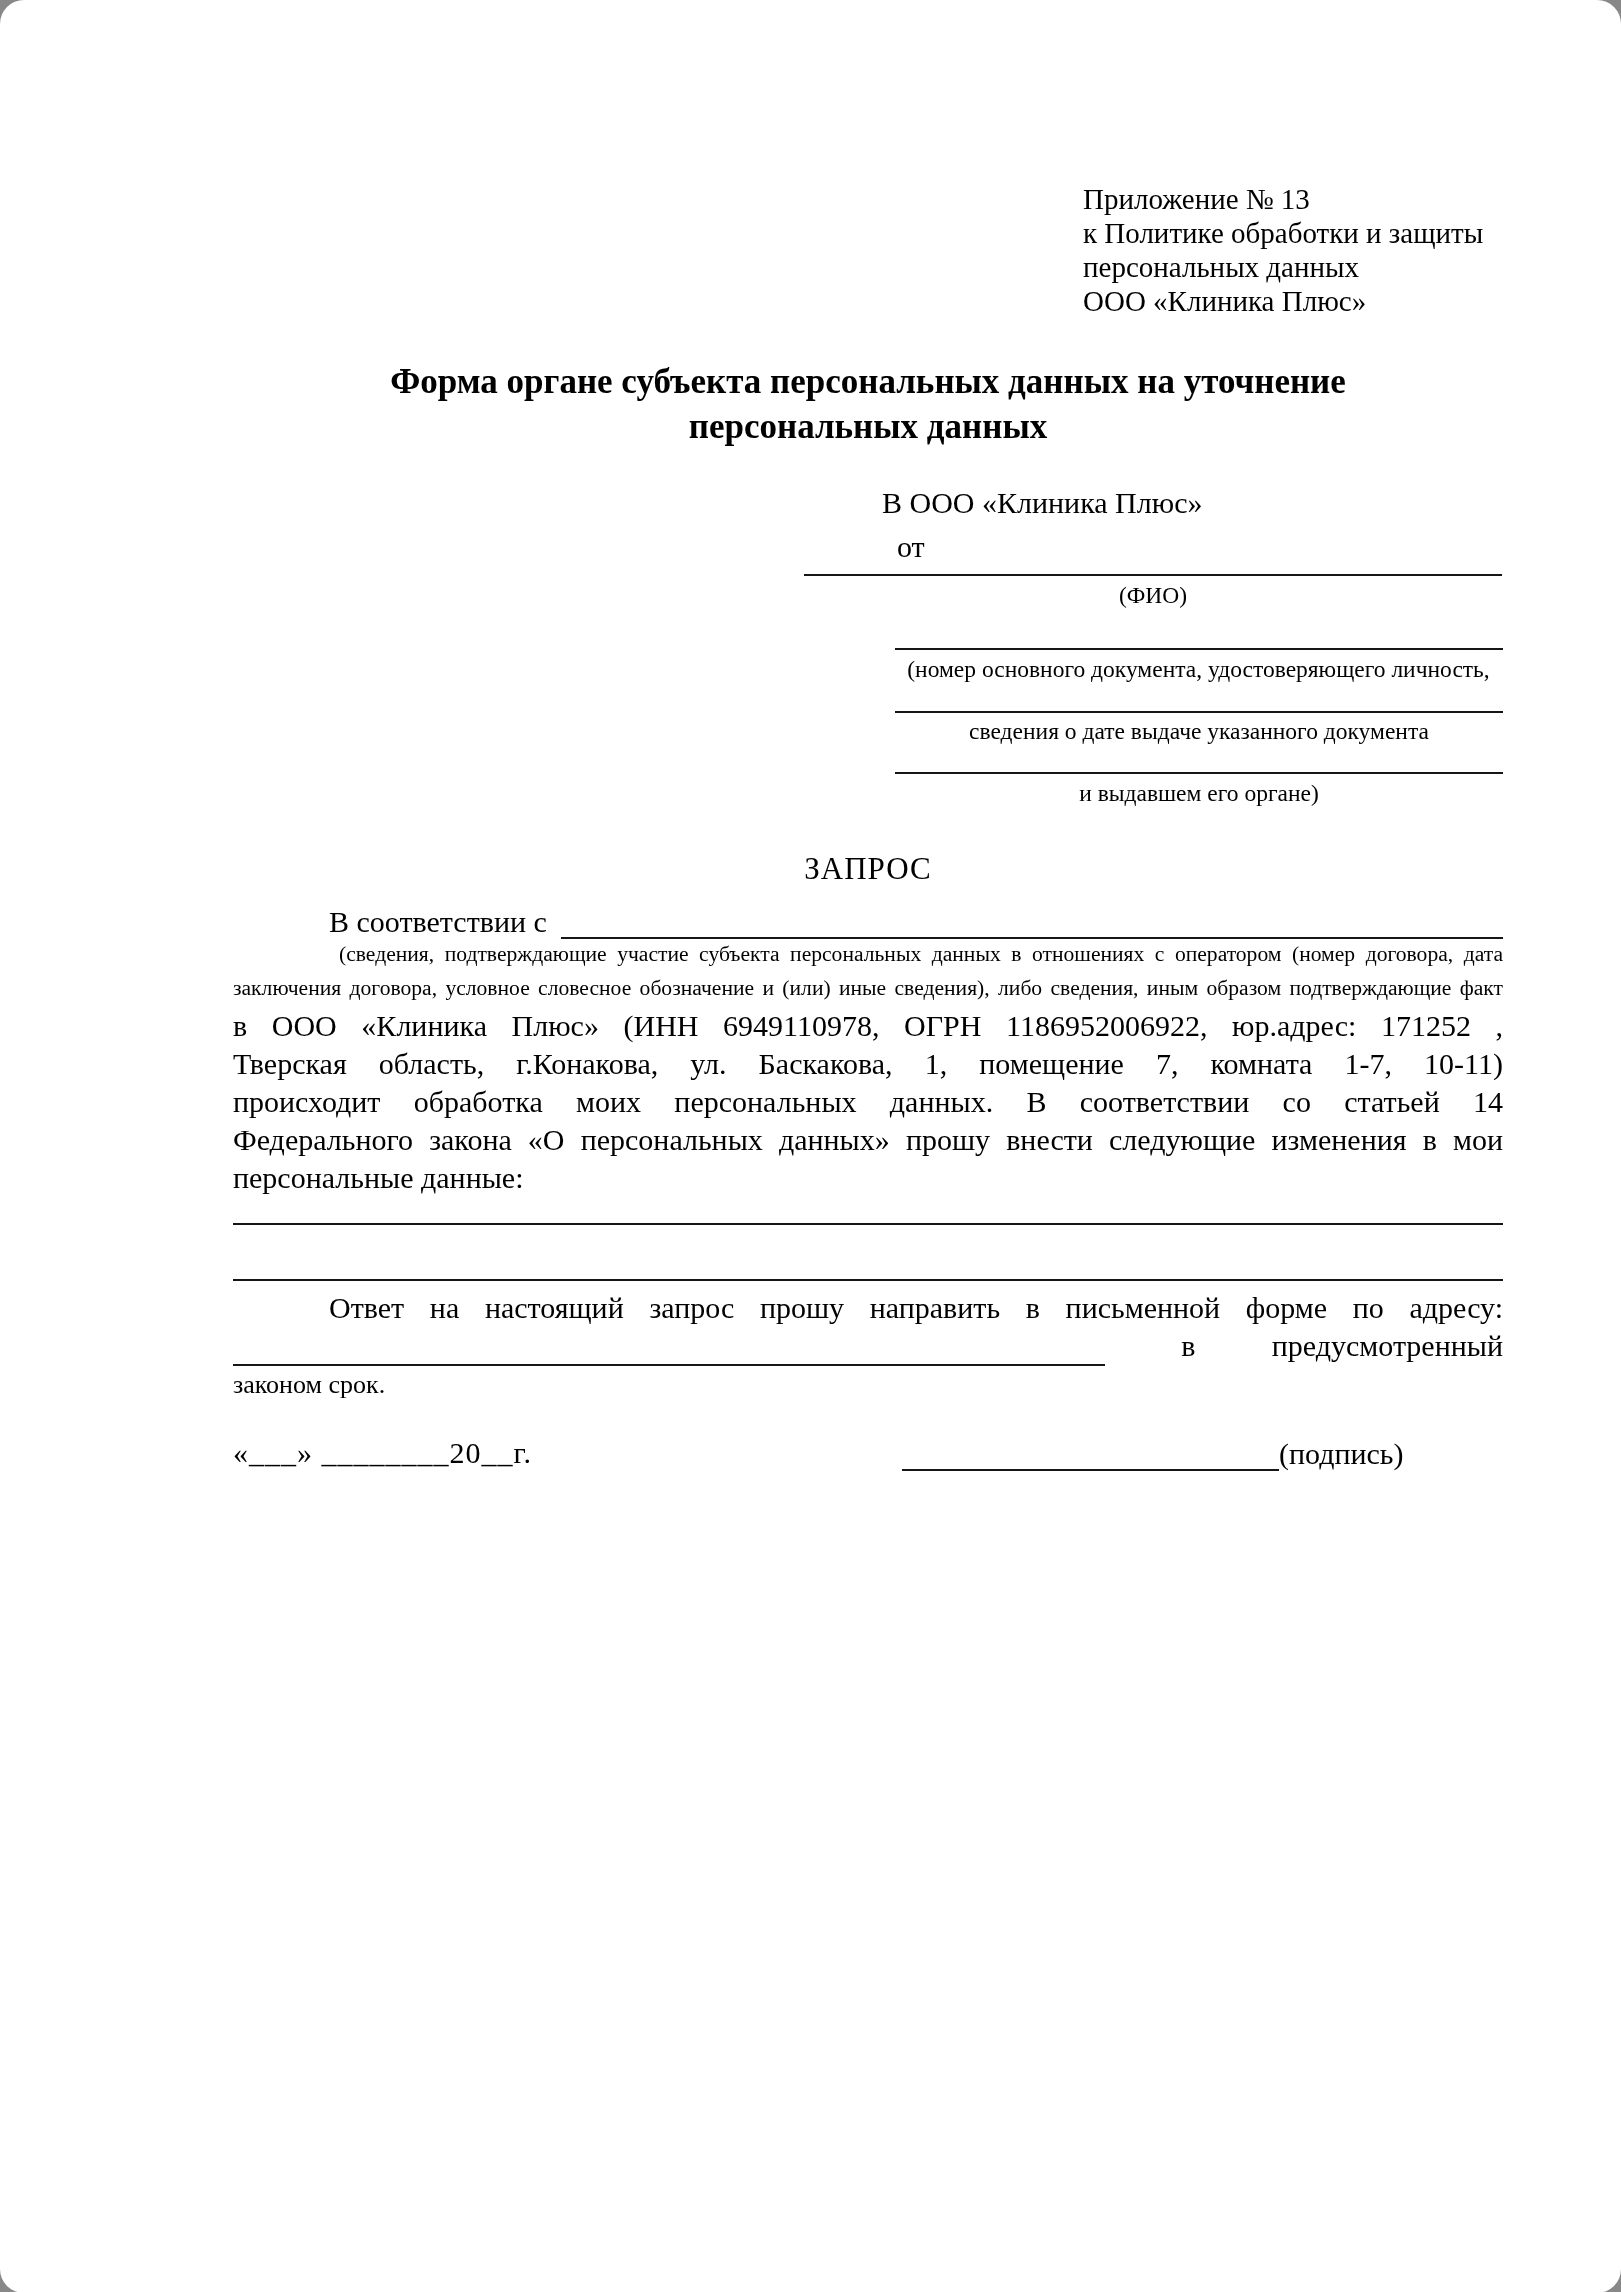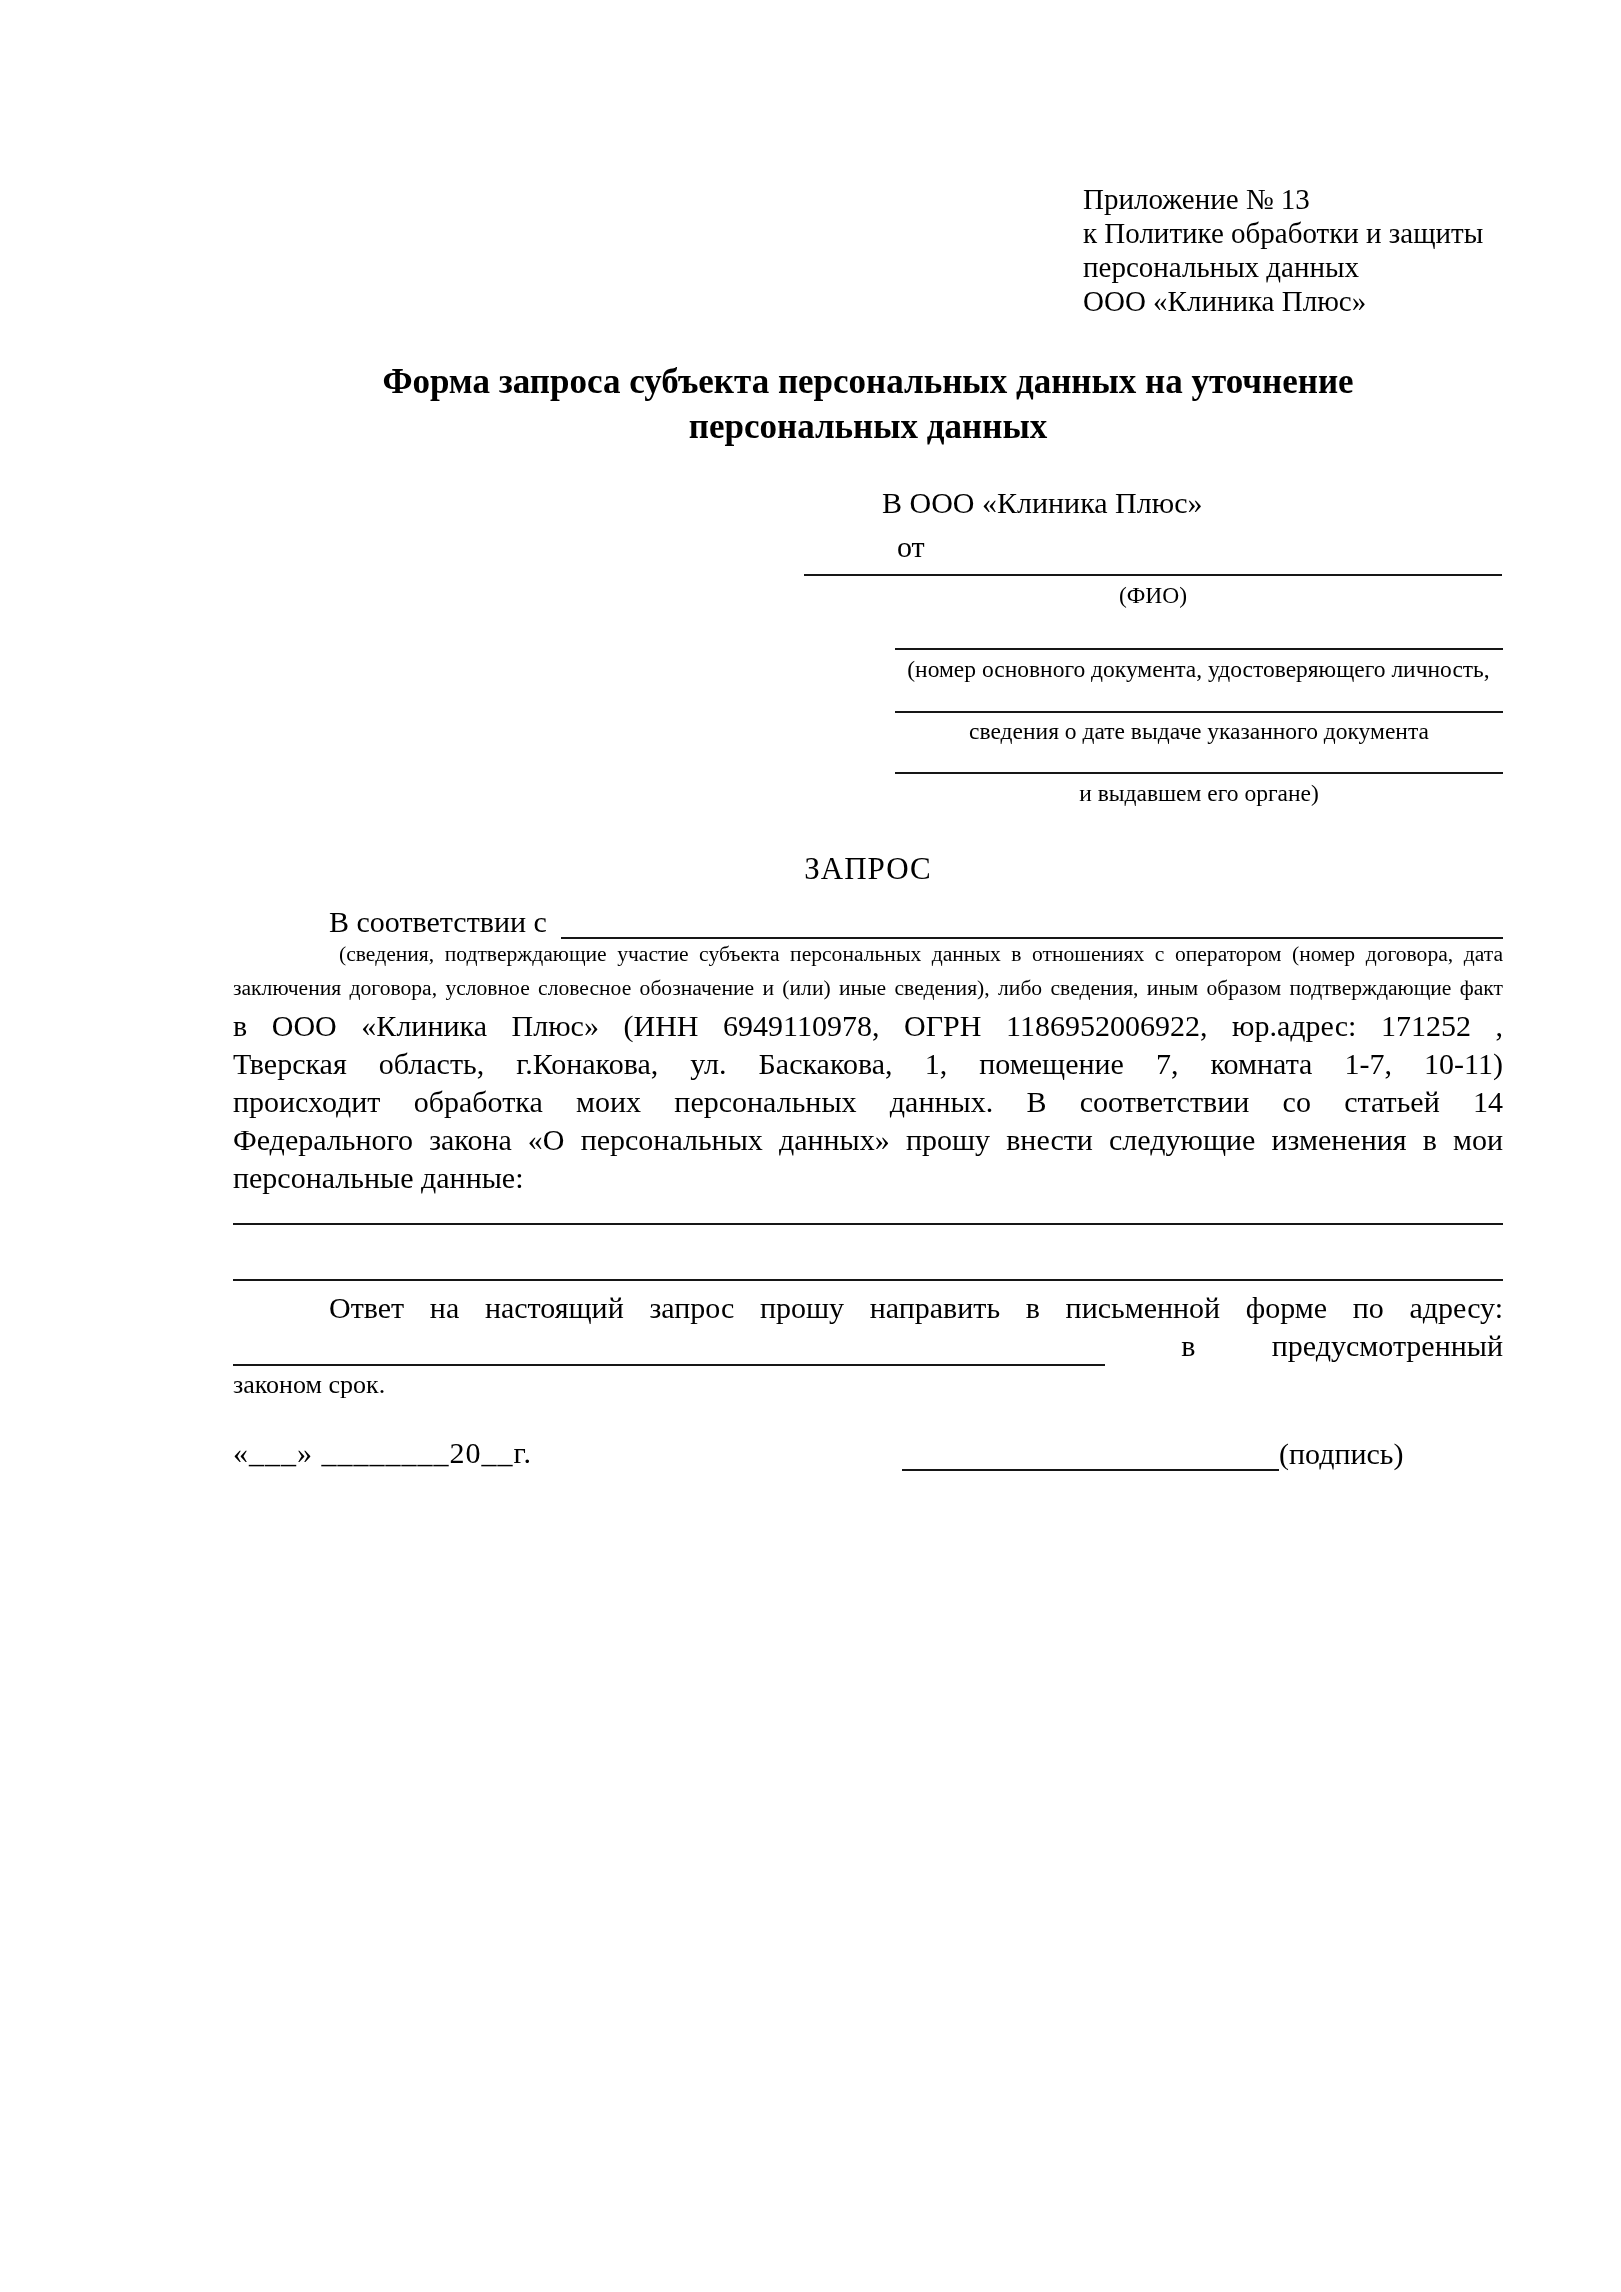--- a/index.html
+++ b/index.html
@@ -4,20 +4,21 @@
 <style>
   html,body{margin:0;padding:0;background:#888;}
   .page{
     position:relative;
     width:1621px;height:2293px;
     margin:0 auto;
     background:#ffffff;
     font-family:"Liberation Serif", serif;
     color:#000;
     overflow:hidden;
+    border-radius:24px;
   }
   .abs{position:absolute;}
   
   .appendix{left:1083px;top:182px;width:461px;font-size:29px;line-height:34px;}
   
   .title{left:233px;top:359px;width:1270px;text-align:center;font-weight:bold;font-size:35px;line-height:45px;}
   
   .to-line{left:882px;top:486px;font-size:30px;}
   .from-line{left:897px;top:530px;font-size:30px;}
   .rule{border-top:2.9px solid #161616;height:0;}
@@ -59,21 +60,21 @@
 <div class="page">
 
   <div class="abs appendix">
     <div>Приложение № 13</div>
     <div>к Политике обработки и защиты</div>
     <div>персональных данных</div>
     <div>ООО «Клиника Плюс»</div>
   </div>
 
   <div class="abs title">
-    <div>Форма запроса субъекта персональных данных на уточнение</div>
+    <div>Форма органе субъекта персональных данных на уточнение</div>
     <div>персональных данных</div>
   </div>
 
   <div class="abs to-line">В ООО «Клиника Плюс»</div>
   <div class="abs from-line">от</div>
 
   <div class="abs rule fio-rule"></div>
   <div class="abs cap fio-cap">(ФИО)</div>
 
   <div class="abs rule doc-rule"></div>

